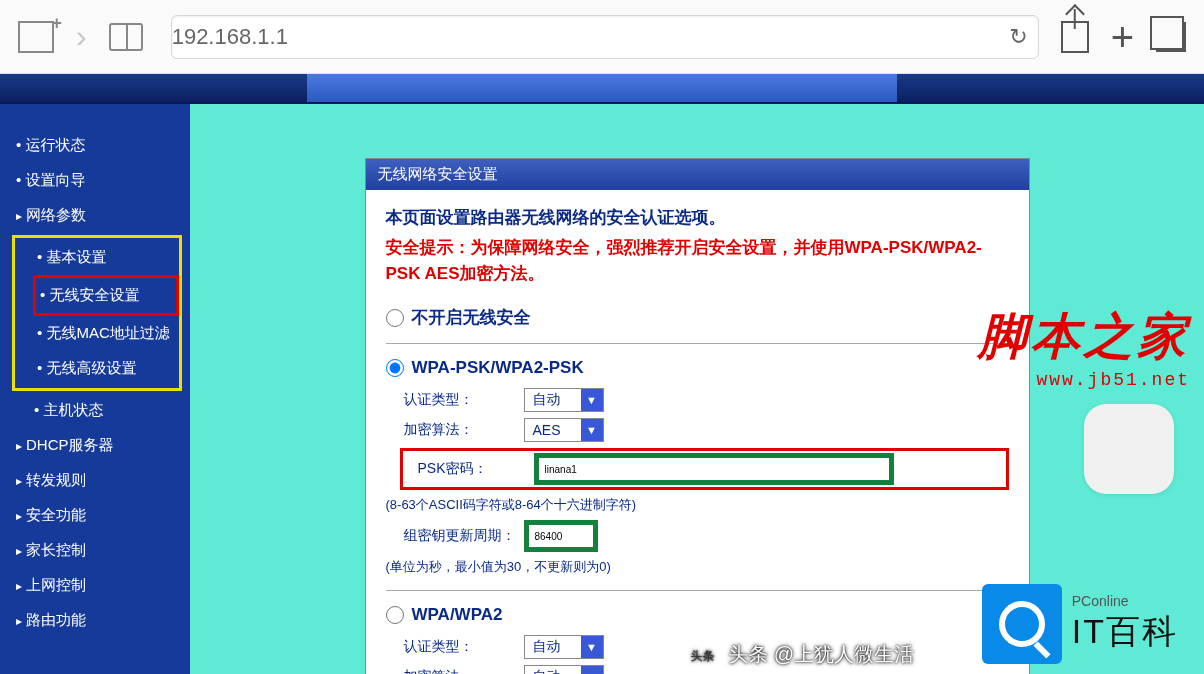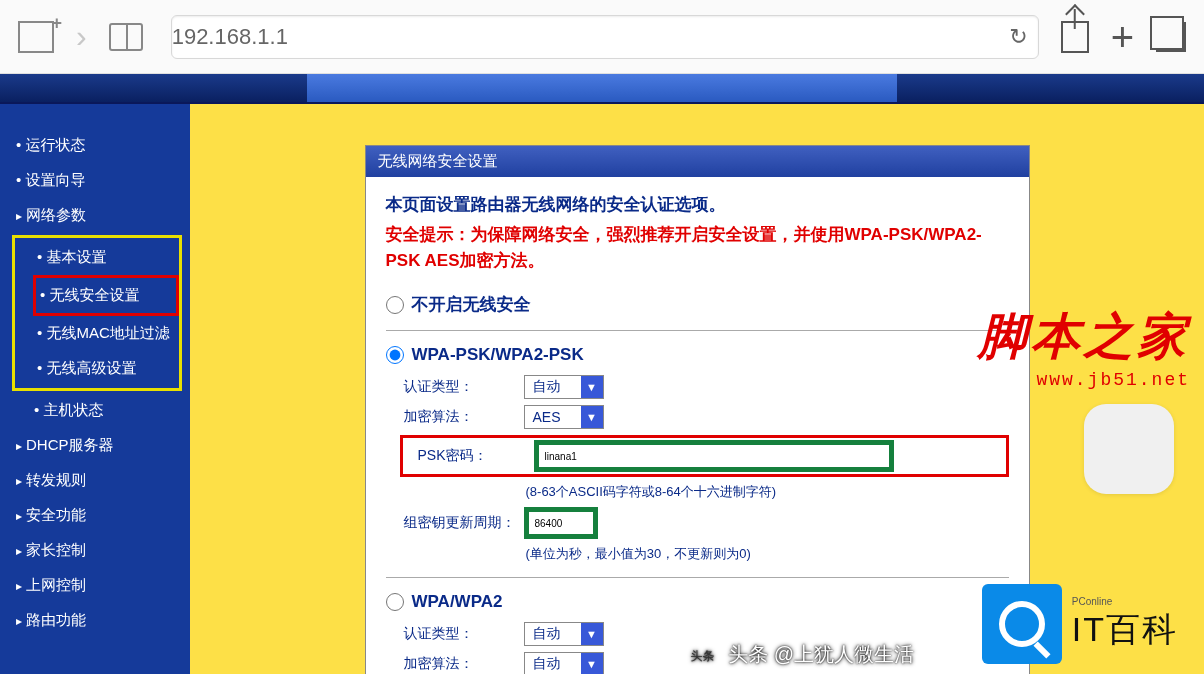--- a/index.html
+++ b/index.html
@@ -27,49 +27,49 @@
 .app { display:flex; height: 570px; }
 .sidebar { width: 190px; background:#153a9a; padding: 24px 8px 8px 12px; font-size: 15px; color:#fff; }
 .sidebar ul { list-style:none; }
 .sidebar li { padding: 8px 4px; white-space: nowrap; }
 .sidebar .arrow { color:#fff; margin-right:4px; font-size:12px; }
 .sidebar .dot:before { content:"• "; }
 .sidebar .sub { margin-left: 18px; }
 .yellow-box { border: 3px solid #e8e000; padding: 2px 0; margin: 2px 0; }
 .red-box { border: 3px solid #e00000; padding:0; }
 
-.main { flex:1; background:#fde047; padding: 27px 14px 10px 14px; position:relative; }
+.main { flex:1; background:#5eead4; padding: 40px 14px 10px 14px; position:relative; }
 .panel { border:1px solid #888; background:#fff; width: 665px; margin: 14px auto 0; }
 .panel-title { background: linear-gradient(#4060c0, #2040a0); color:#fff; padding: 6px 12px; font-size:15px; }
 .panel-body { padding: 16px 20px; font-size:16px; color:#0a2a88; }
 .panel-body .desc { font-weight:bold; margin-bottom:6px; font-size:17px;}
 .panel-body .warn { color:#e00000; font-weight:bold; margin-bottom:20px; line-height:1.5; font-size:17px;}
 .radio-row { display:flex; align-items:center; gap:8px; margin:10px 0 10px 0; }
 .radio-row input[type=radio]{ width:18px; height:18px; }
 .radio-row label { font-size:17px; font-weight:bold; color:#0a2a88; }
 .form-row { display:flex; align-items:center; margin:6px 0 6px 18px; font-size:14px; color:#0a2a88;}
 .form-row .flabel { width:120px; }
 .select-ish { display:inline-flex; align-items:center; border:1px solid #888; height:24px; font-size:14px; background:#fff;}
 .select-ish .val { padding:0 8px; width:56px; }
 .select-ish .arr { width:22px; height:100%; background:#3858d8; color:#fff; display:flex; align-items:center; justify-content:center; font-size:11px;}
 .txt-input { border:5px solid #15803d; height:32px; padding:0 6px; font-size:10px; width:360px; background:#fff;}
 .psk-row { border: 3px solid #e00000; padding: 2px; margin-left:14px; }
 .psk-row .flabel { width:116px; color:#0a2a88;margin-left:13px; }
-.hint { font-size:13px; color:#0a2a88; margin-left:140px; margin-top:2px;}
+.hint { font-size:13px; color:#0a2a88; margin-top:2px;}
 .small-input { width:74px; }
 hr.sep { border:none; border-top:1px solid #aaa; margin:14px 0; }
 
 .watermark1 { position:absolute; top:200px; right:14px; text-align:right; }
 .watermark1 .big { font-size:49px; color:#e00000; font-weight:bold; font-style:italic; letter-spacing:4px;}
 .watermark1 .small { font-size:18px; color:#e00000; font-family: "Courier New", monospace; letter-spacing:2px;}
 .watermark2 { position:absolute; bottom:10px; right:26px; display:flex; align-items:center; gap:10px;}
 .watermark2 .sq { width:80px; height:80px; background:#0a8ae8; display:flex; align-items:center; justify-content:center; border-radius:6px;}
 .watermark2 .sq .lens { width:46px; height:46px; border:6px solid #fff; border-radius:50%; position:relative;}
 .watermark2 .sq .lens:after{content:"";position:absolute;bottom:-12px;right:-12px;width:18px;height:6px;background:#fff;transform:rotate(45deg);}
-.watermark2 .txt .tiny{font-size:10px;color:#555;}
+.watermark2 .txt .tiny{font-size:14px;color:#555;}
 .watermark2 .txt .cn{font-size:34px;color:#111;font-weight:400;letter-spacing:2px;}
 .attr { position:absolute; bottom:4px; right:250px; left:0; text-align:right; font-size:20px; color:#fff; text-shadow: 0 0 4px #000, 0 0 2px #000; padding-right: 40px;}
 .attr .avatar { display:inline-flex; width:28px; height:28px; border-radius:50%; background:#fff; color:#333; align-items:center; justify-content:center; font-size:12px; margin-right:6px; vertical-align:middle;}
 .float-card { position:absolute; right:30px; top:300px; width:90px; height:90px; background:#f0f0f0; border-radius:22px; box-shadow:0 1px 4px rgba(0,0,0,0.1);}
 </style>
 </head>
 <body>
 
 <div class="browser-bar">
   <div class="box-icon">

